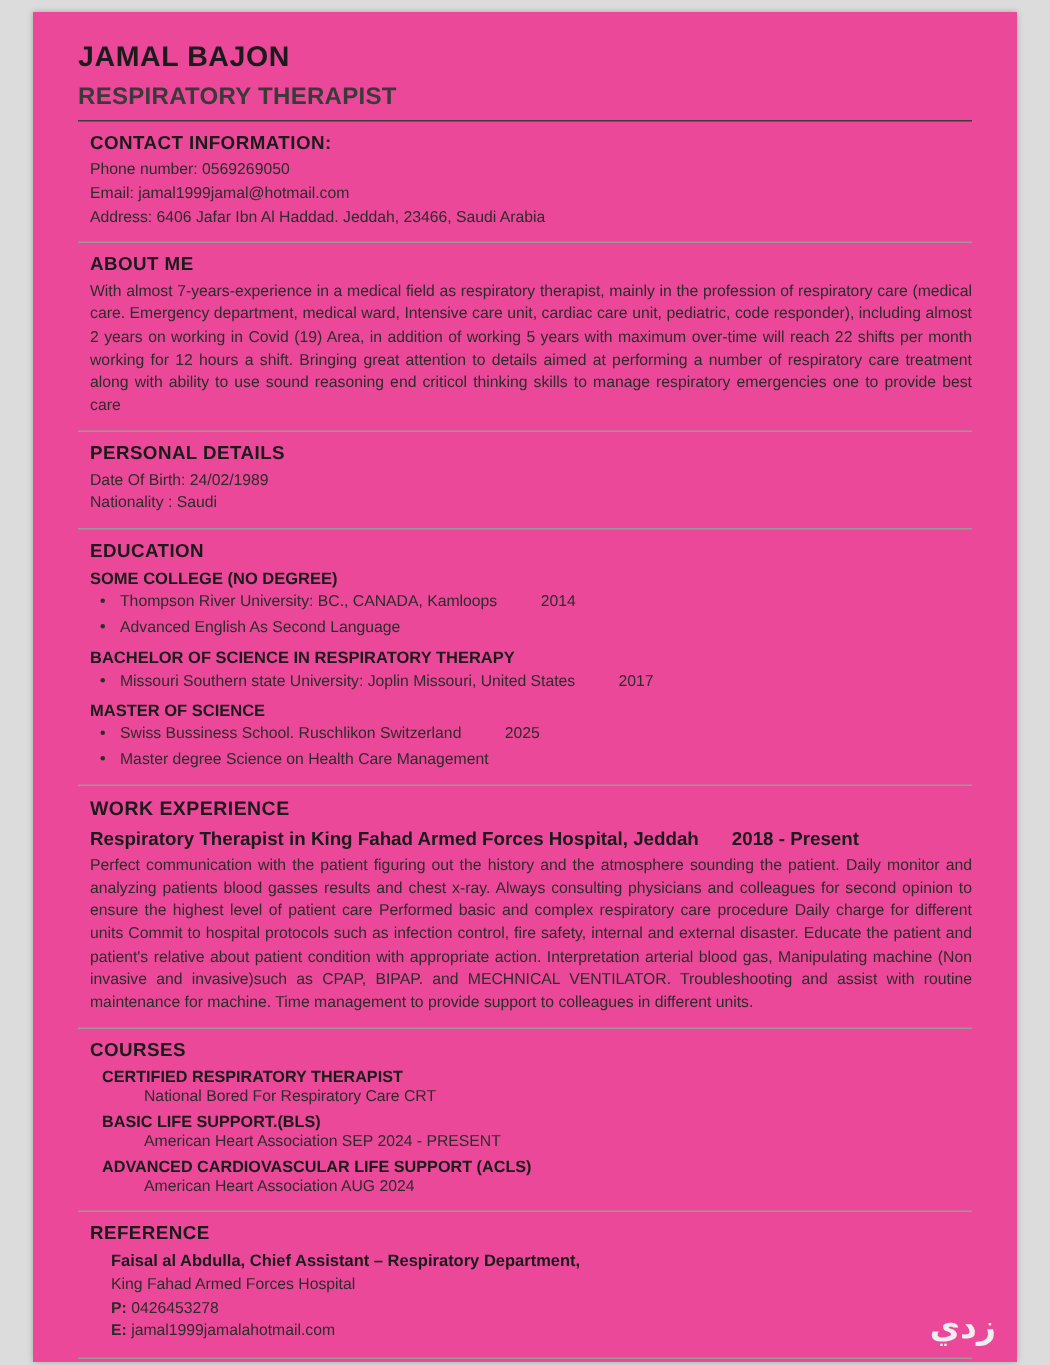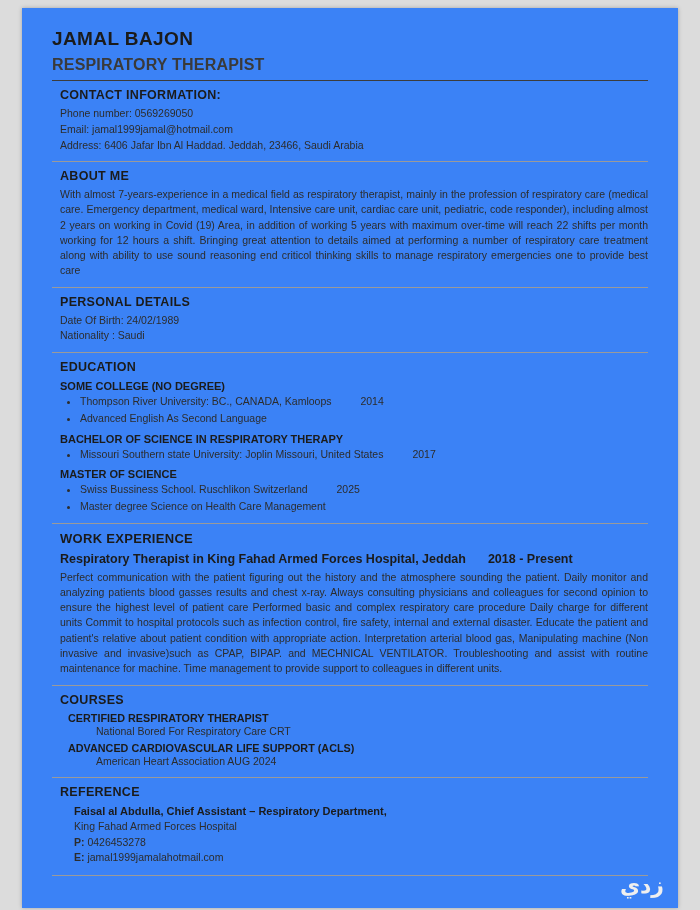--- a/index.html
+++ b/index.html
@@ -12,21 +12,21 @@
     background: #dcdcdc;
     font-family: "Liberation Sans", sans-serif;
     overflow: hidden;
   }
   .page {
     position: absolute;
     left: 22px;
     top: 8px;
     width: 656px;
     height: 900px;
-    background: #3b82f6;
+    background: #ec4899;
     box-shadow: 0 0 4px rgba(0,0,0,0.25);
     overflow: hidden;
   }
   .inner {
     padding: 16px 30px 0 30px;
     box-sizing: border-box;
   }
   .name {
     font-size: 19px;
     font-weight: bold;
@@ -207,20 +207,24 @@
     </div>
 
     <div class="rule rule-thin" style="margin-top:9px"></div>
     <div class="sec-indent">
       <div class="sec-title">COURSES</div>
       <div class="indent">
         <div class="course-name">CERTIFIED RESPIRATORY THERAPIST</div>
         <div class="course-org">National Bored For Respiratory Care CRT</div>
       </div>
       <div class="indent">
+        <div class="course-name">BASIC LIFE SUPPORT.(BLS)</div>
+        <div class="course-org">American Heart Association SEP 2024 - PRESENT</div>
+      </div>
+      <div class="indent">
         <div class="course-name">ADVANCED CARDIOVASCULAR LIFE SUPPORT (ACLS)</div>
         <div class="course-org">American Heart Association AUG 2024</div>
       </div>
     </div>
 
     <div class="rule rule-thin" style="margin-top:10px"></div>
     <div class="sec-indent">
       <div class="sec-title" style="margin-left:0">REFERENCE</div>
       <div class="ref-name">Faisal al Abdulla, Chief Assistant – Respiratory Department,</div>
       <div class="ref-line">King Fahad Armed Forces Hospital</div>

